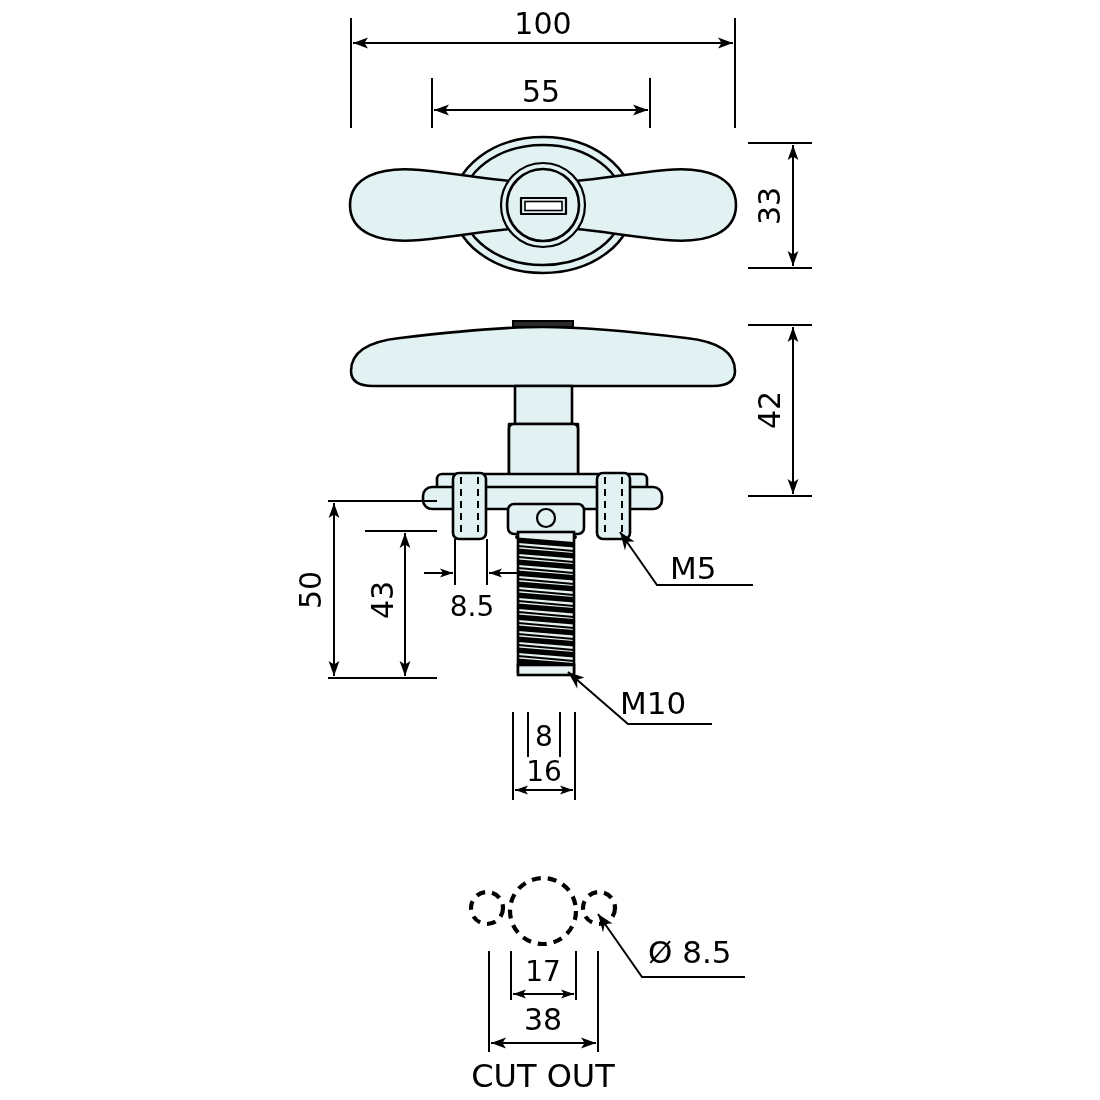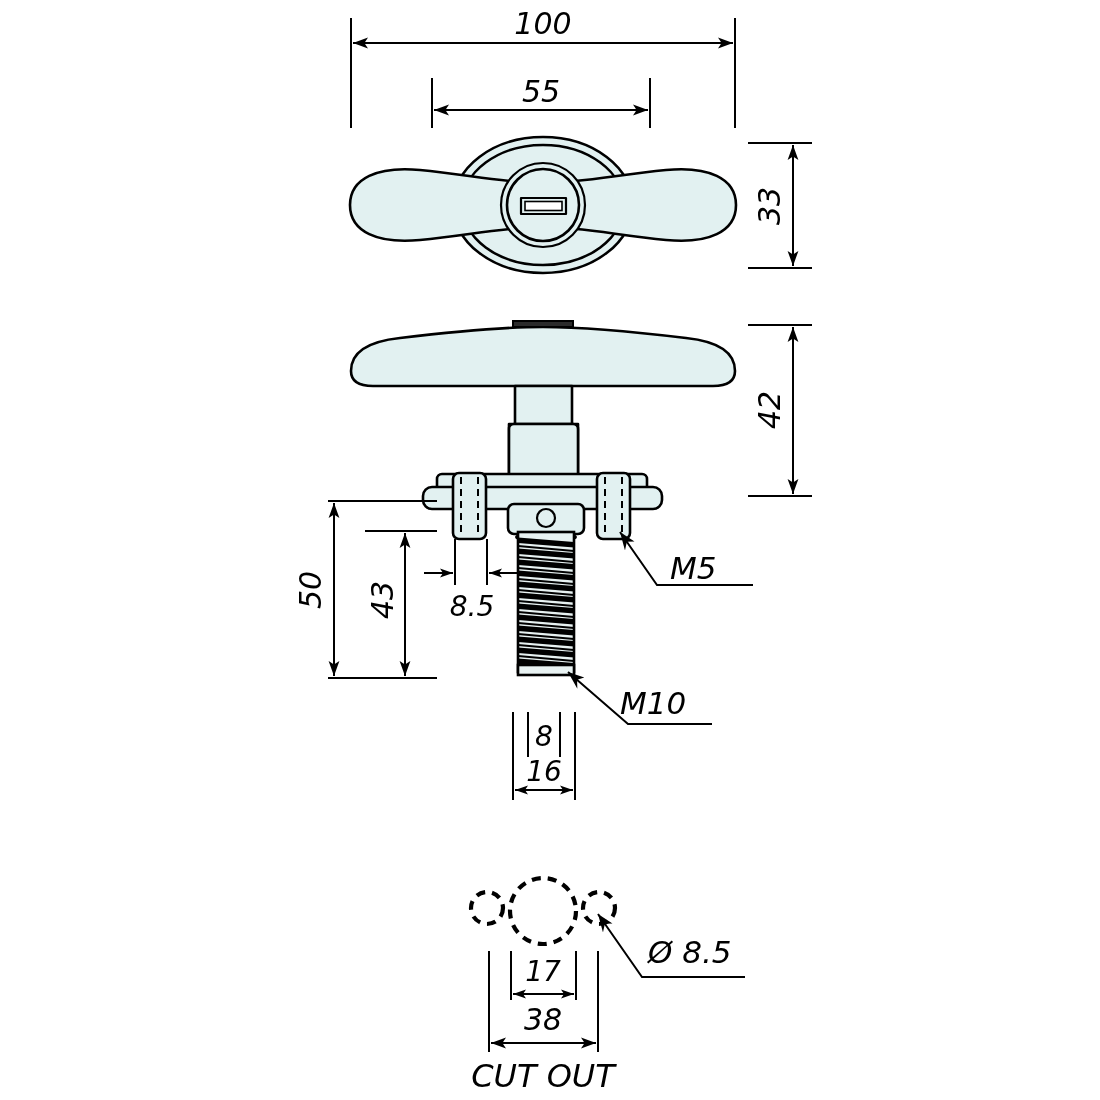--- a/index.html
+++ b/index.html
@@ -10,21 +10,20 @@
   }
   body {
     font-family: "DejaVu Sans", "Liberation Sans", sans-serif;
   }
   #drawing-root {
     position: relative;
     width: 1080px;
     height: 1100px;
     background: #ffffff;
     overflow: hidden;
-    font-style: italic;
   }
   svg#tech-drawing {
     display: block;
     width: 1100px;
     height: 1100px;
   }
   .dim-text {
     font-family: "DejaVu Sans", "Liberation Sans", sans-serif;
     font-size: 30px;
     fill: #000000;

